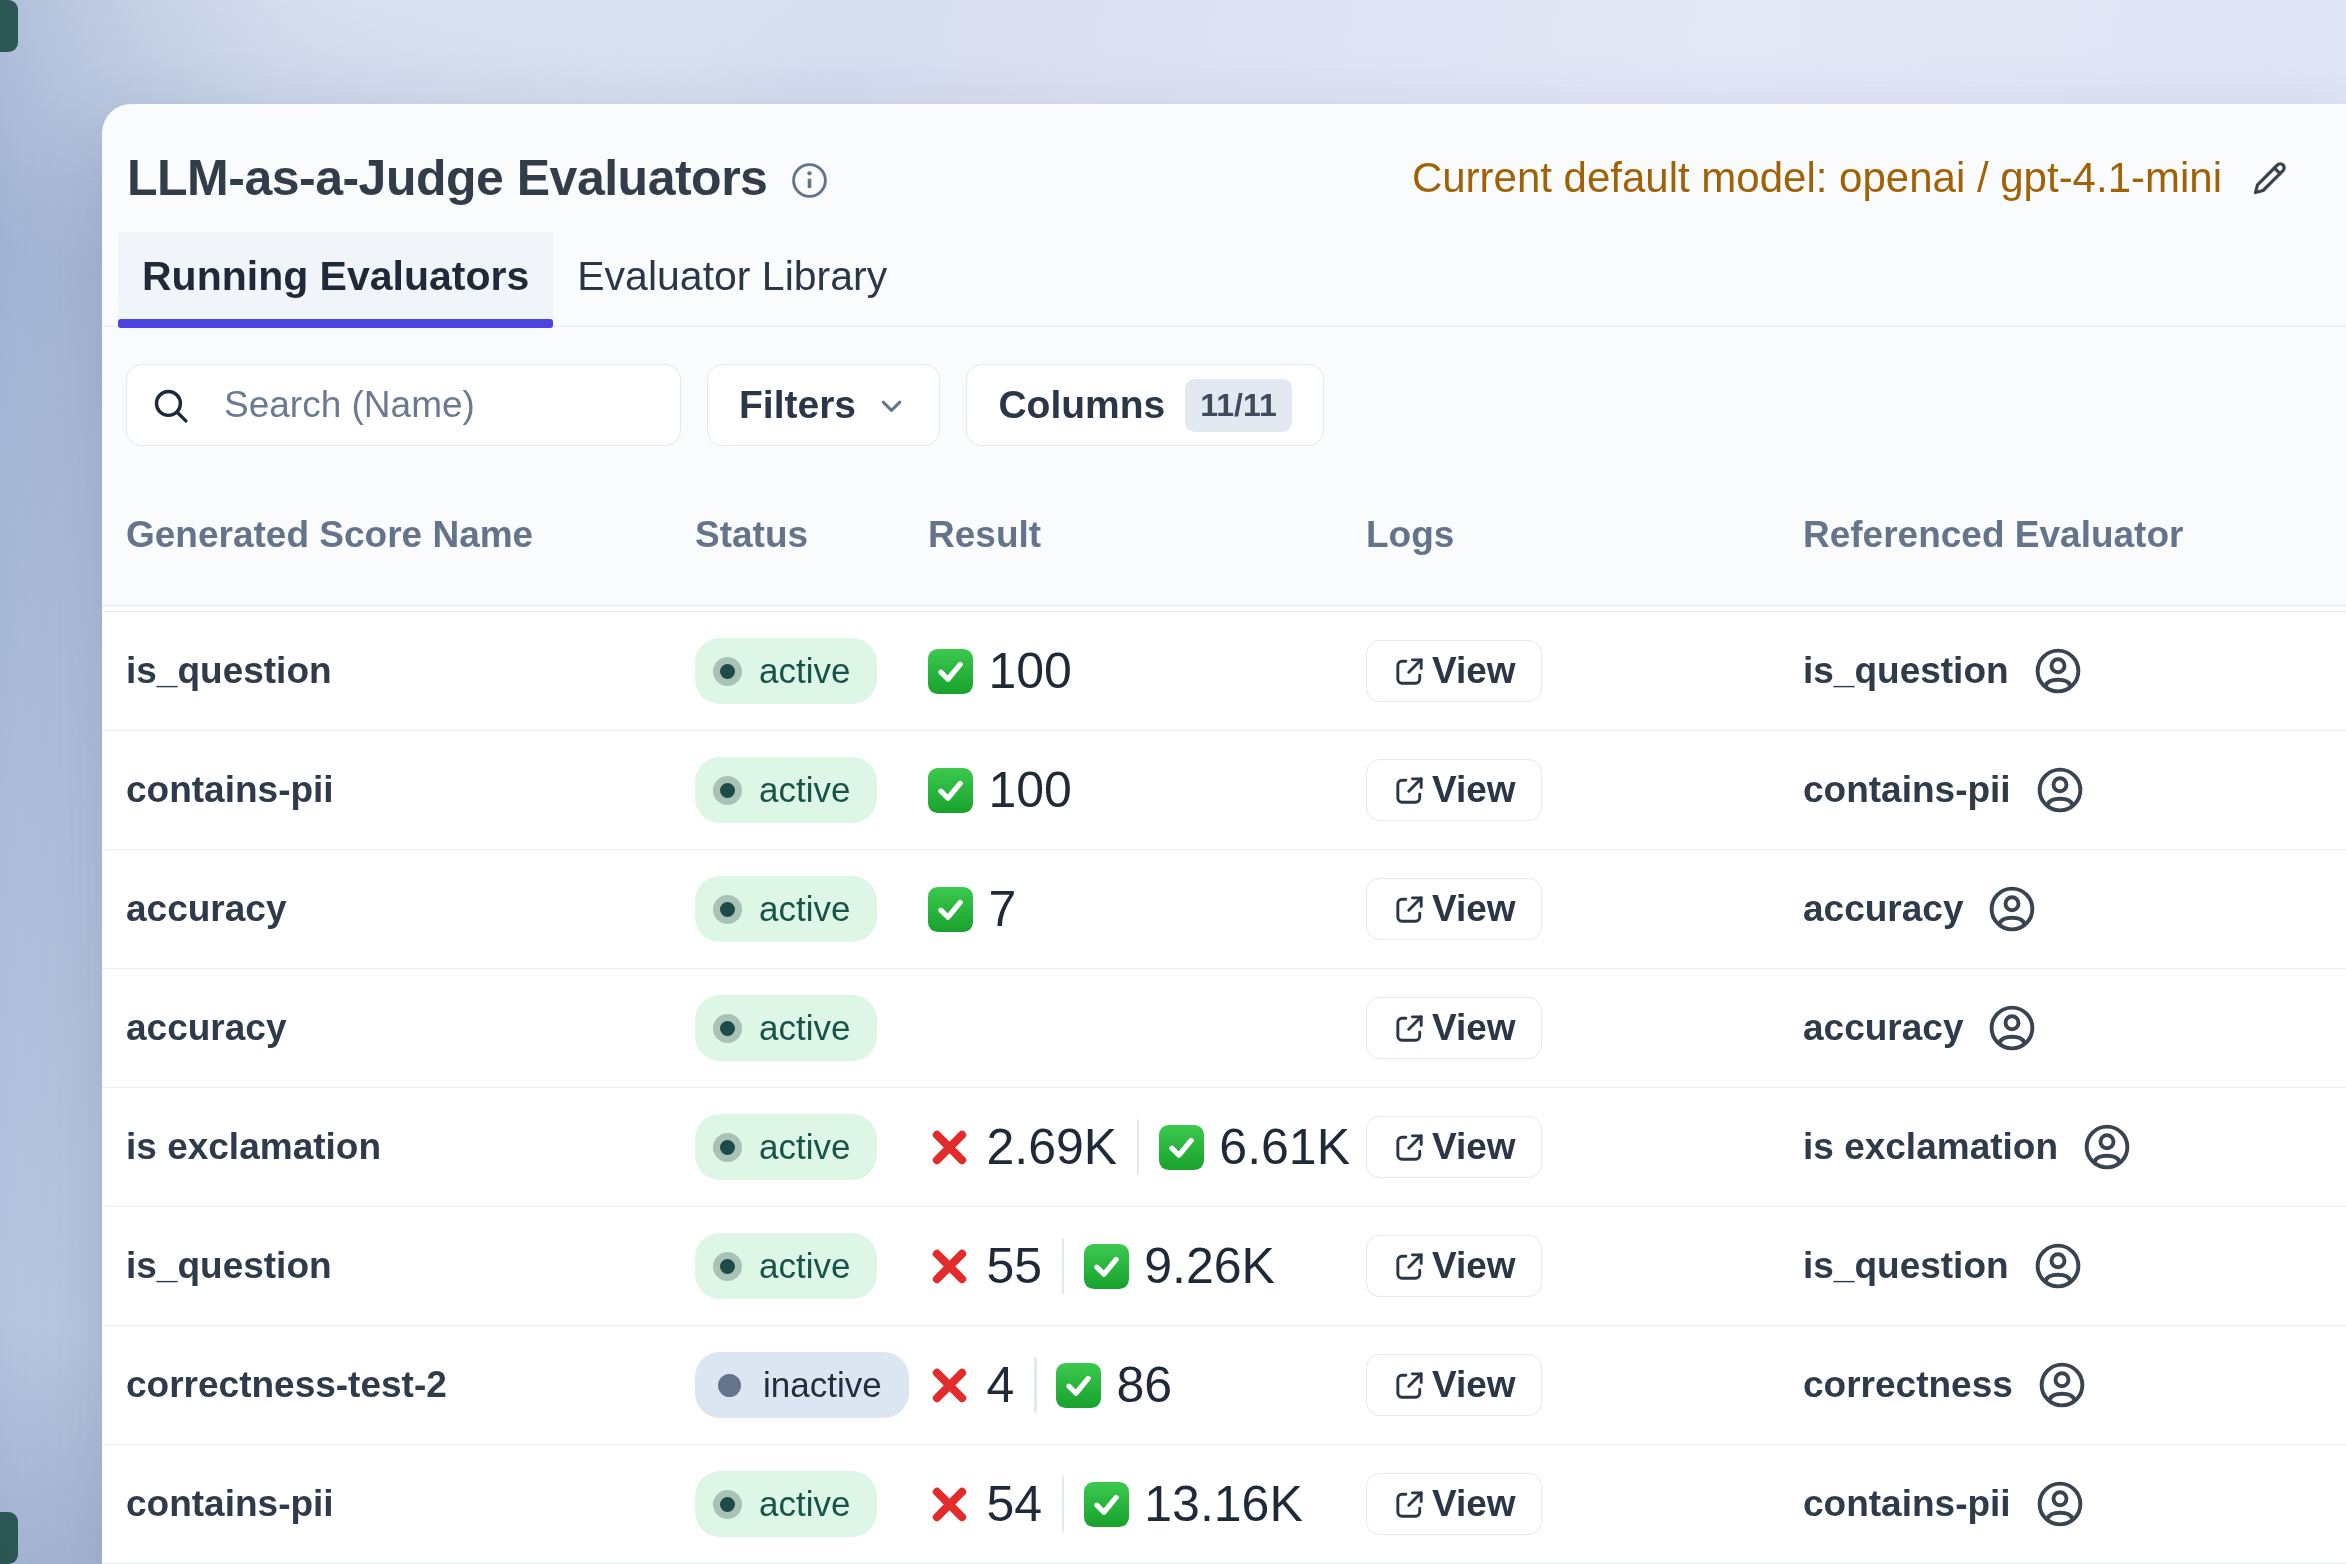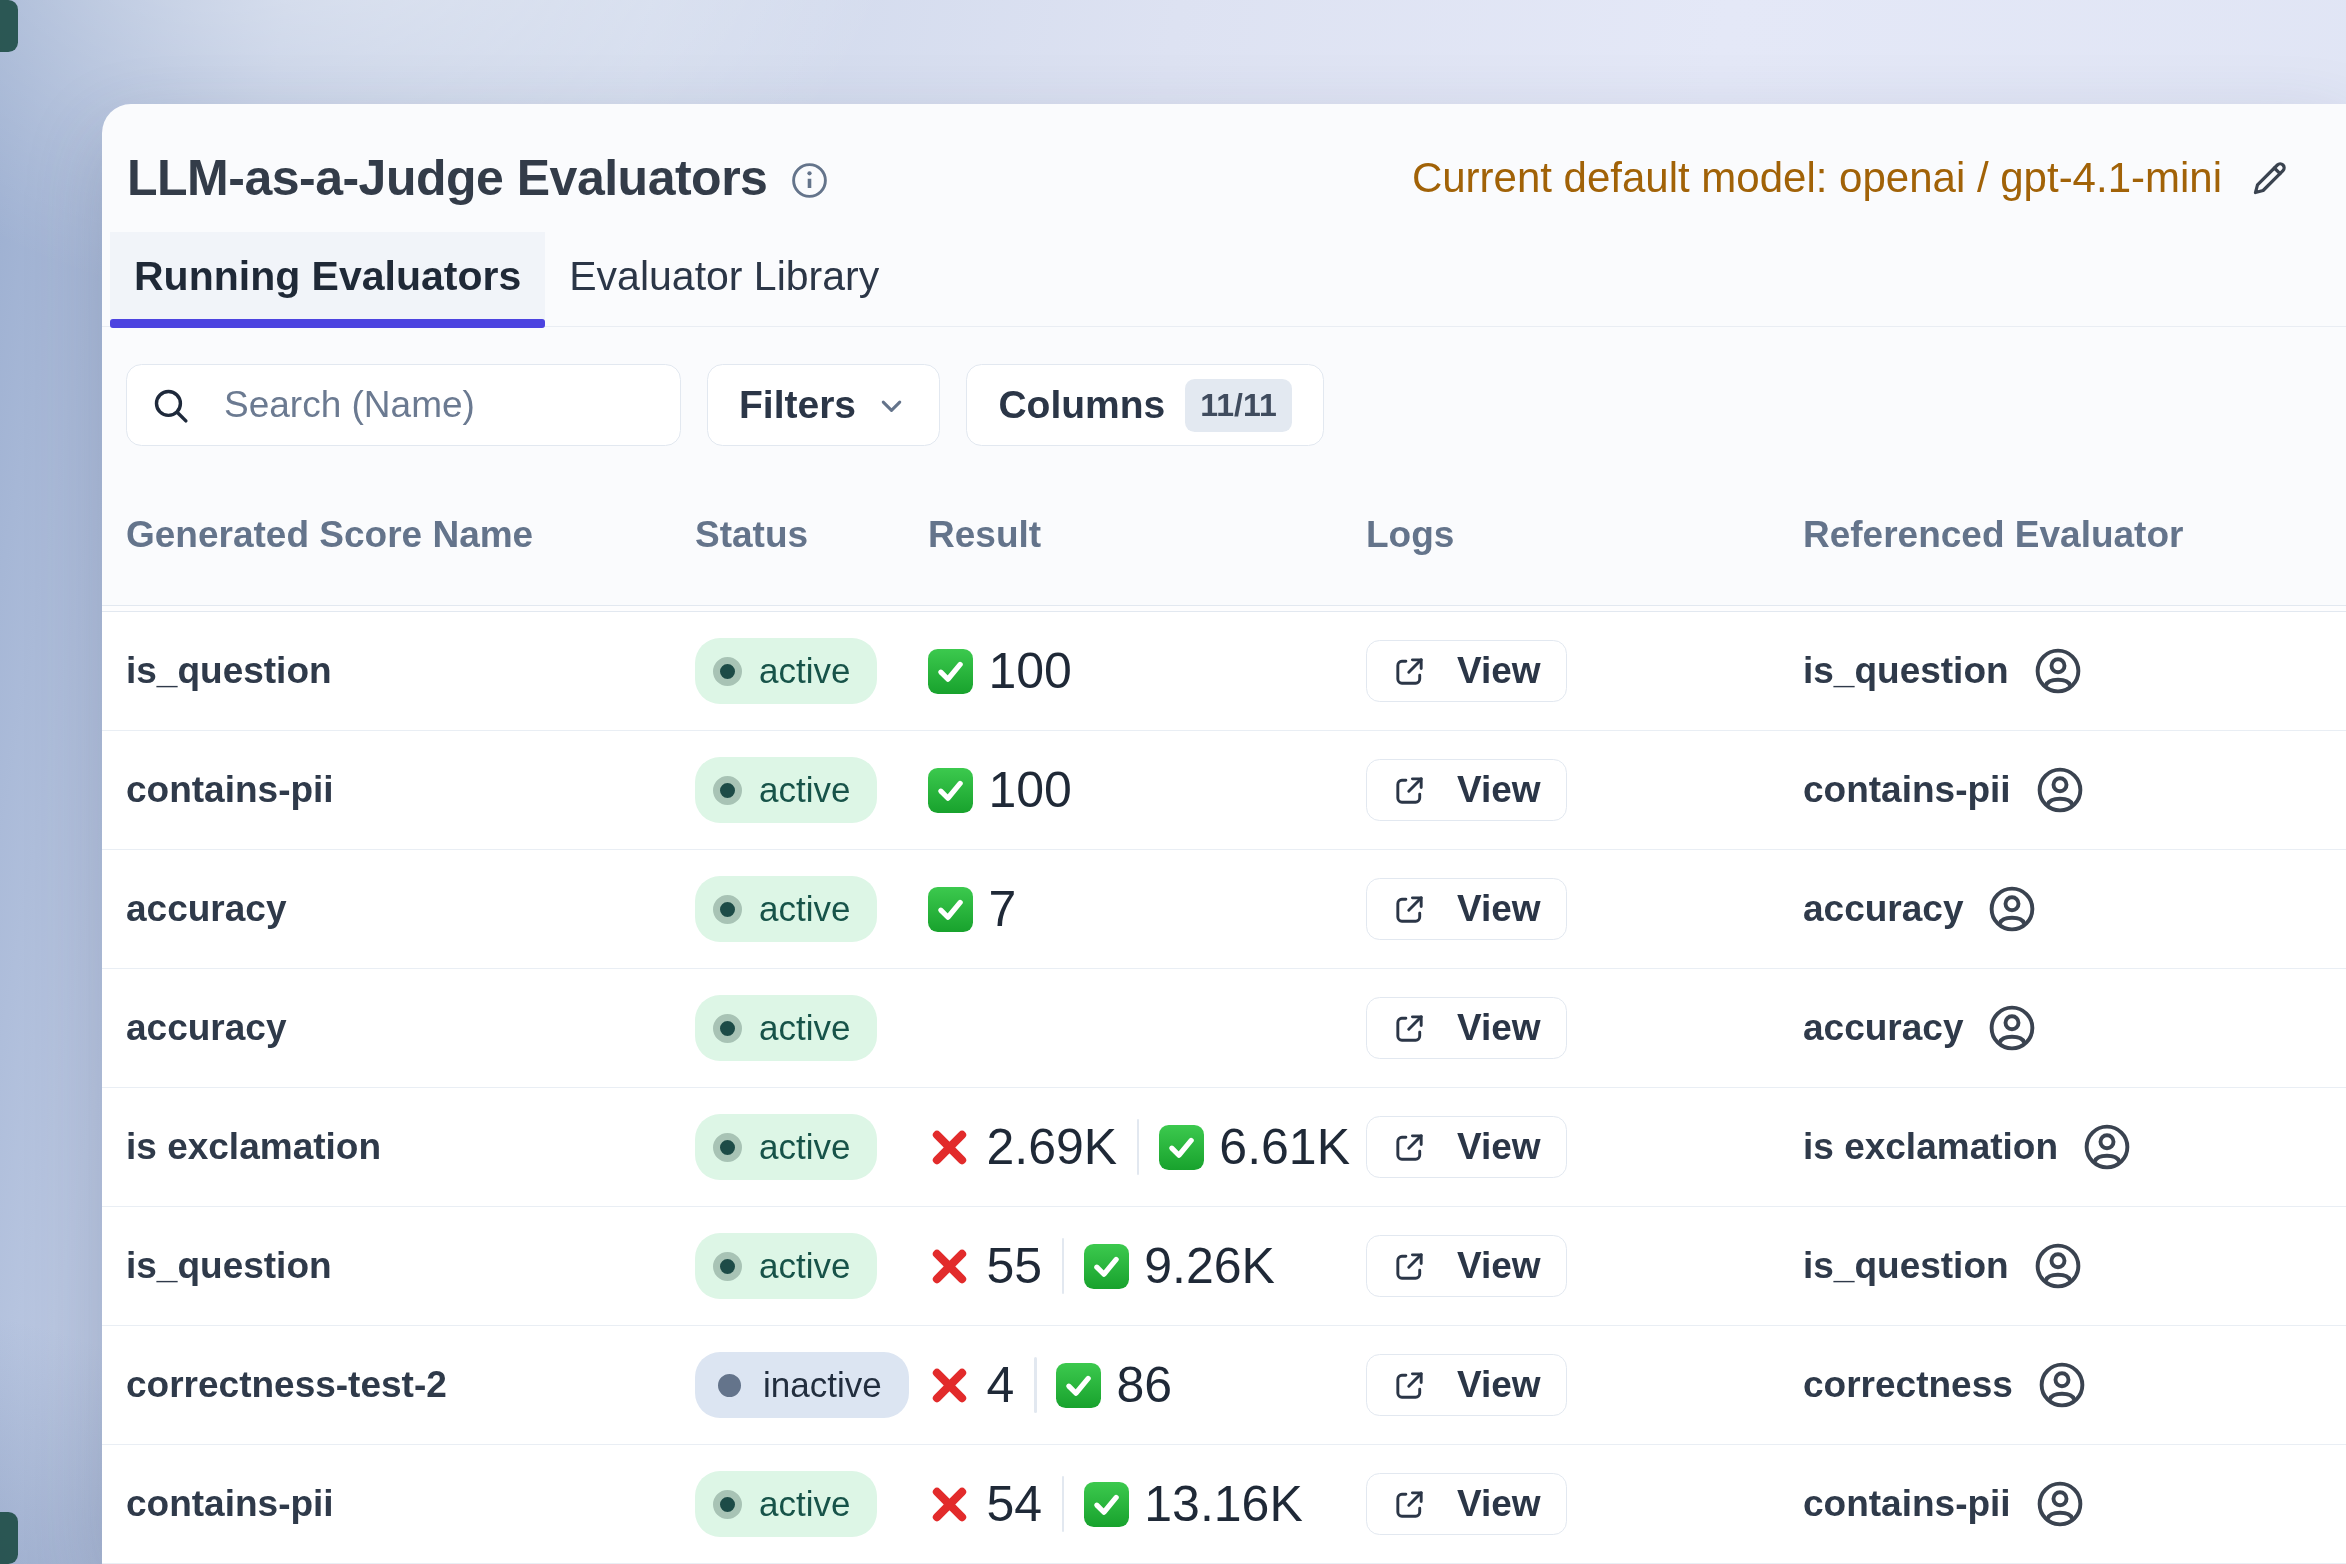--- a/index.html
+++ b/index.html
@@ -26,21 +26,21 @@
   
   .card-top { padding:45px 54px 0 25px; display:flex; align-items:center; justify-content:space-between;text-align:center; }
   .title-wrap { display:flex; align-items:center; gap:21.3px; }
   .page-title { font-size:50px; font-weight:700; color:#333c49; letter-spacing:-0.5px; }
   .info-icon { width:41px; height:41px; display:inline-flex; margin-top:5.8px; cursor:pointer; }
   .model-wrap { display:flex; align-items:center; gap:25px; }
   .model-text { font-size:42px; font-weight:400; color:#a16207; }
   .edit-icon { width:45px; height:45px; display:inline-flex; cursor:pointer; }
 
   
-  .tabs { margin-top:25px; padding-left:8px; display:flex; border-bottom:1.9px solid #e9edf3; }
+  .tabs { margin-top:25px; padding-left:16px; display:flex; border-bottom:1.9px solid #e9edf3; }
   .tab { position:relative; padding:21.3px 24px 26px 24px; font-size:41px; color:#2b3647; font-weight:500; cursor:pointer; }
   .tab.active { background:#f1f4f9; font-weight:600; color:#1f2937; }
   .tab.active::after { content:""; position:absolute; left:0; right:0; bottom:-1.9px; height:9.7px; background:#4c43e0; border-radius:2.9px; }
 
   
   .toolbar { margin:37px 0 0 24px; display:flex; gap:26px; height:82px; }
   .search-box { width:555px; height:82px; background:#fff; border:1.9px solid #e2e8f0; border-radius:15.5px; display:flex; align-items:center; gap:33px; padding:0 23px; }
   .search-box svg { flex:0 0 auto; }
   .search-box input { border:none; outline:none; background:transparent; font-family:"Liberation Sans",sans-serif; font-size:37px; color:#334155; width:100%; }
   .search-box input::placeholder { color:#6b7a91; }
@@ -68,21 +68,21 @@
   .pill.inactive .pill-label { color:#222e3e; }
   .pill.inactive .dot { width:33px; height:33px; border-radius:50%; background:#64748b; border:5.8px solid #dce5f2; }
 
   .res { display:inline-flex; align-items:center; gap:15.5px; }
   .res-val { font-size:50px; font-weight:500; color:#1f2937; }
   .res-div { width:2.9px; height:56px; background:#e2e8f0; margin:0 13.6px; border-radius:1.9px; }
   .check-icon { width:45px; height:45px; border-radius:9.7px; background:linear-gradient(180deg,#3cc94e 0%,#18a22d 100%); display:inline-flex; align-items:center; justify-content:center; }
   .x-icon { width:43px; height:43px; display:inline-flex; align-items:center; justify-content:center; }
   .result-cell { gap:5.8px; }
 
-  .view-btn { height:62px; padding:0 25px; background:#fff; border:1.9px solid #e2e8f0; border-radius:13.6px; display:inline-flex; align-items:center; gap:30px; font-family:"Liberation Sans",sans-serif; font-size:37px; font-weight:600; color:#2b3647; cursor:pointer; }
+  .view-btn { height:62px; padding:0 25px; background:#fff; border:1.9px solid #e2e8f0; border-radius:13.6px; display:inline-flex; align-items:center; gap:5px; font-family:"Liberation Sans",sans-serif; font-size:37px; font-weight:600; color:#2b3647; cursor:pointer; }
 
   .ref-cell { gap:23px; }
   .user-icon { width:52px; height:52px; display:inline-flex; }
 </style>
 </head>
 <body>
 
 <div class="corner-chip top"></div>
 <div class="corner-chip bottom"></div>
 

